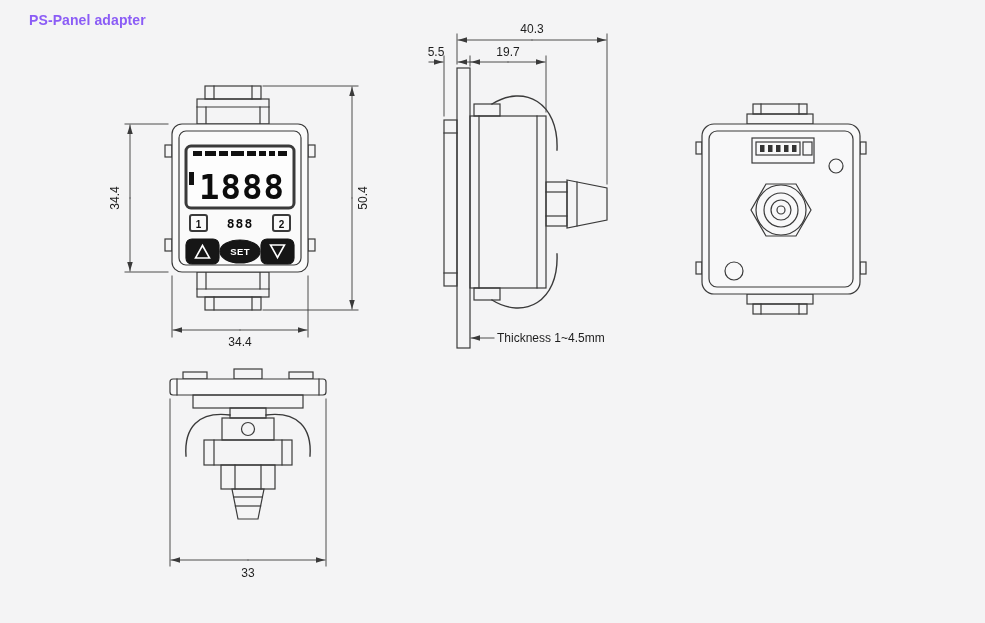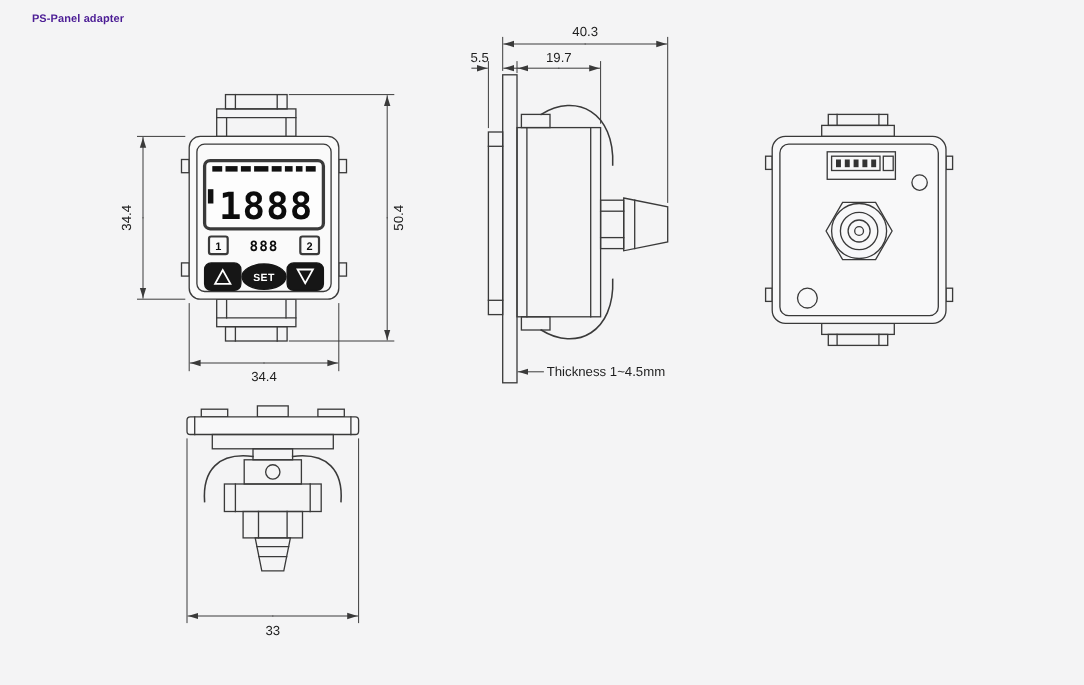--- a/index.html
+++ b/index.html
@@ -4,21 +4,21 @@
 <style>
   *{box-sizing:border-box}
   html,body{margin:0;padding:0}
   body{
     width:985px;height:623px;position:relative;overflow:hidden;
     background:#f4f4f5;
     font-family:"Liberation Sans","DejaVu Sans",sans-serif;
   }
   .page-title{
     position:absolute;left:29px;top:12px;
-    font-size:10px;font-weight:700;color:#4c1d95;letter-spacing:.1px;
+    font-size:14px;font-weight:700;color:#8b5cf6;letter-spacing:.1px;
   }
   #drawing{position:absolute;left:0;top:0}
   text{font-family:"Liberation Sans","DejaVu Sans",sans-serif}
   .dim-text{font-size:12px;fill:#1e1e1e;stroke:none;font-weight:400}
   .seg-main{font-family:"DejaVu Sans Mono",monospace;font-weight:700;font-size:34px;fill:#0c0c0c;stroke:none;letter-spacing:1px}
   .seg-sub{font-family:"DejaVu Sans Mono",monospace;font-weight:700;font-size:13px;fill:#0c0c0c;stroke:none;letter-spacing:1px}
   .key-label{font-size:10px;font-weight:700;fill:#0c0c0c;stroke:none}
   .set-label{font-size:9.5px;font-weight:700;fill:#ffffff;stroke:none;letter-spacing:.4px}
 </style>
 </head>

